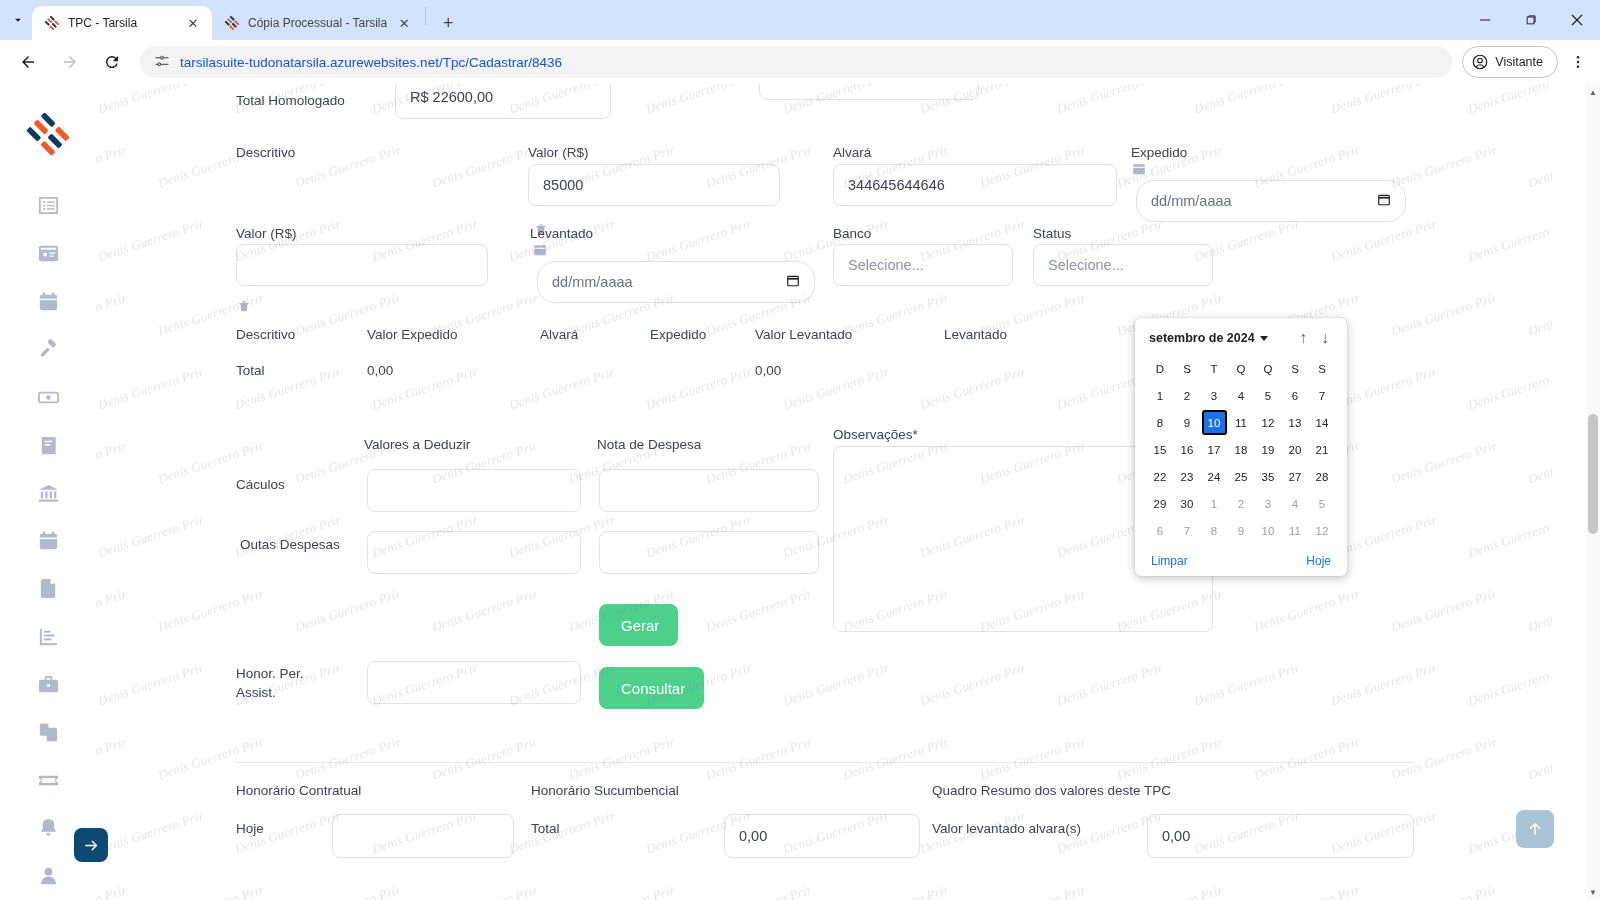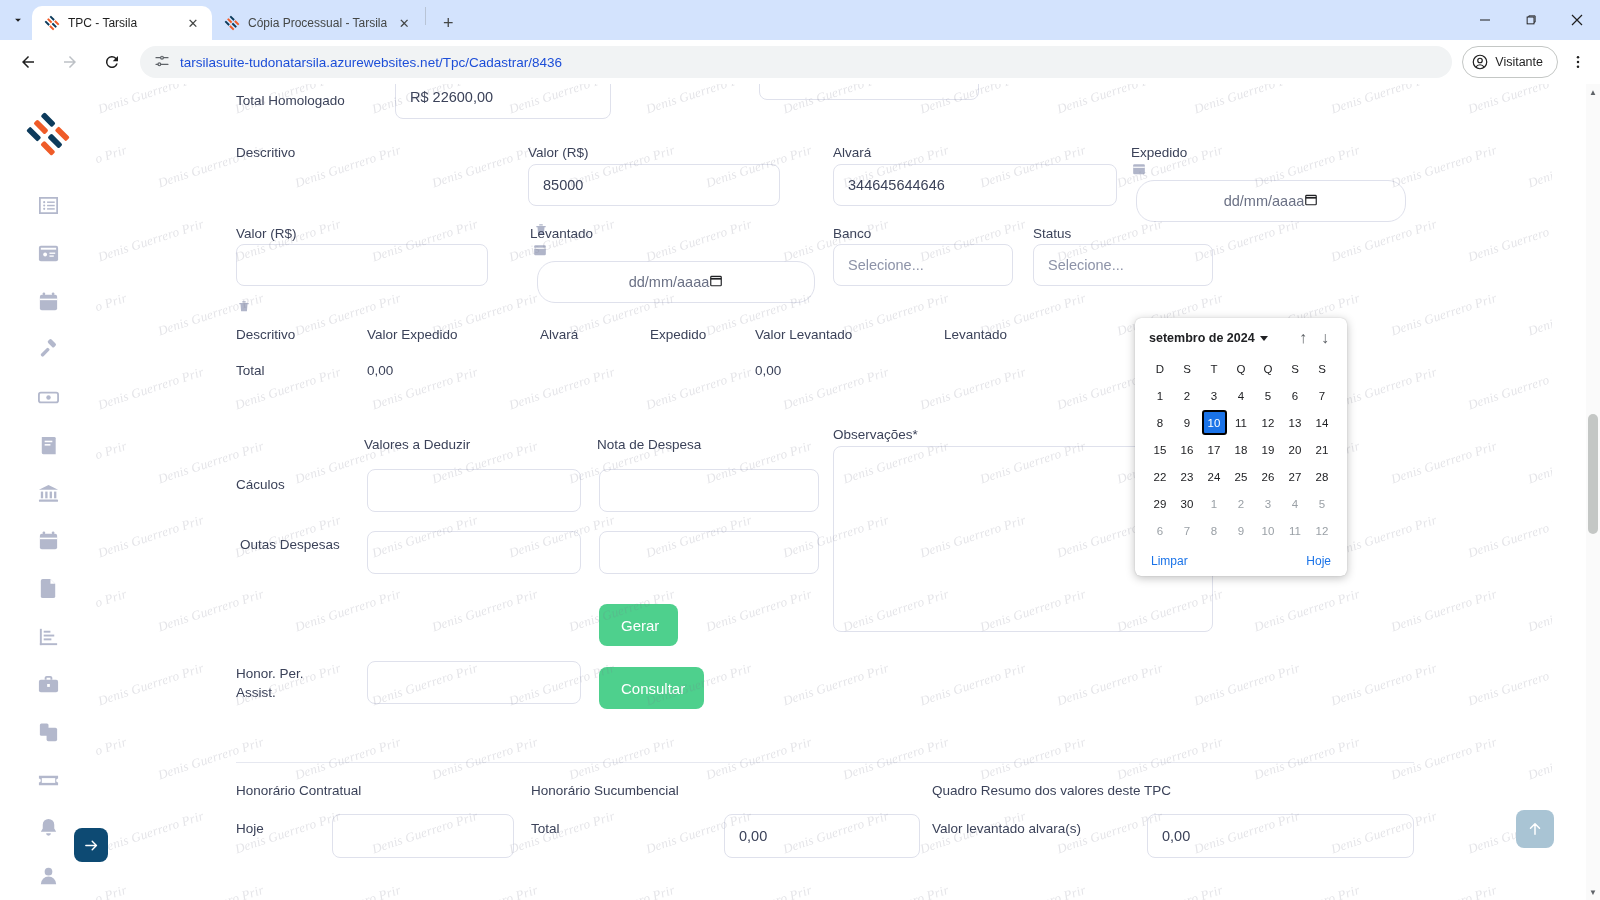--- a/index.html
+++ b/index.html
@@ -97,21 +97,21 @@
     transform: rotate(-18deg); transform-origin: left top; letter-spacing: .2px;
   }
 
   
   .lbl { font-size: 13.5px; color: #3b4259; line-height: 18px; }
   .fld {
     border: 1px solid #dfe1ec; border-radius: 8px; background:#fff;
     height: 40px; display:flex; align-items:center; padding: 0 14px;
     font-size: 14.5px; color:#3b4259; position: relative;
   }
-  .fld.date { justify-content: center; border-radius: 18px; }
+  .fld.date { justify-content: space-between; border-radius: 18px; }
   .cal-glyph { font-size: 14px; color:#333; }
   .tiny-ico { width: 14px; height: 14px; display:block; }
   .tiny-ico svg { width:14px; height:14px; fill:#b0b5c9; }
 
   .tbl-head { font-size: 13.5px; color:#3b4259; }
   .tbl-cell { font-size: 13.5px; color:#3b4259; }
 
   .btn-green {
     background: #4ed08d; color:#fff; border:none; border-radius: 8px;
     font-size: 15px; font-family:"Liberation Sans",sans-serif;
@@ -748,21 +748,21 @@
           <div class="dp-day">16</div>
           <div class="dp-day">17</div>
           <div class="dp-day">18</div>
           <div class="dp-day">19</div>
           <div class="dp-day">20</div>
           <div class="dp-day">21</div>
           <div class="dp-day">22</div>
           <div class="dp-day">23</div>
           <div class="dp-day">24</div>
           <div class="dp-day">25</div>
-          <div class="dp-day">26</div>
+          <div class="dp-day">35</div>
           <div class="dp-day">27</div>
           <div class="dp-day">28</div>
           <div class="dp-day">29</div>
           <div class="dp-day">30</div>
           <div class="dp-day muted">1</div>
           <div class="dp-day muted">2</div>
           <div class="dp-day muted">3</div>
           <div class="dp-day muted">4</div>
           <div class="dp-day muted">5</div>
           <div class="dp-day muted">6</div>

